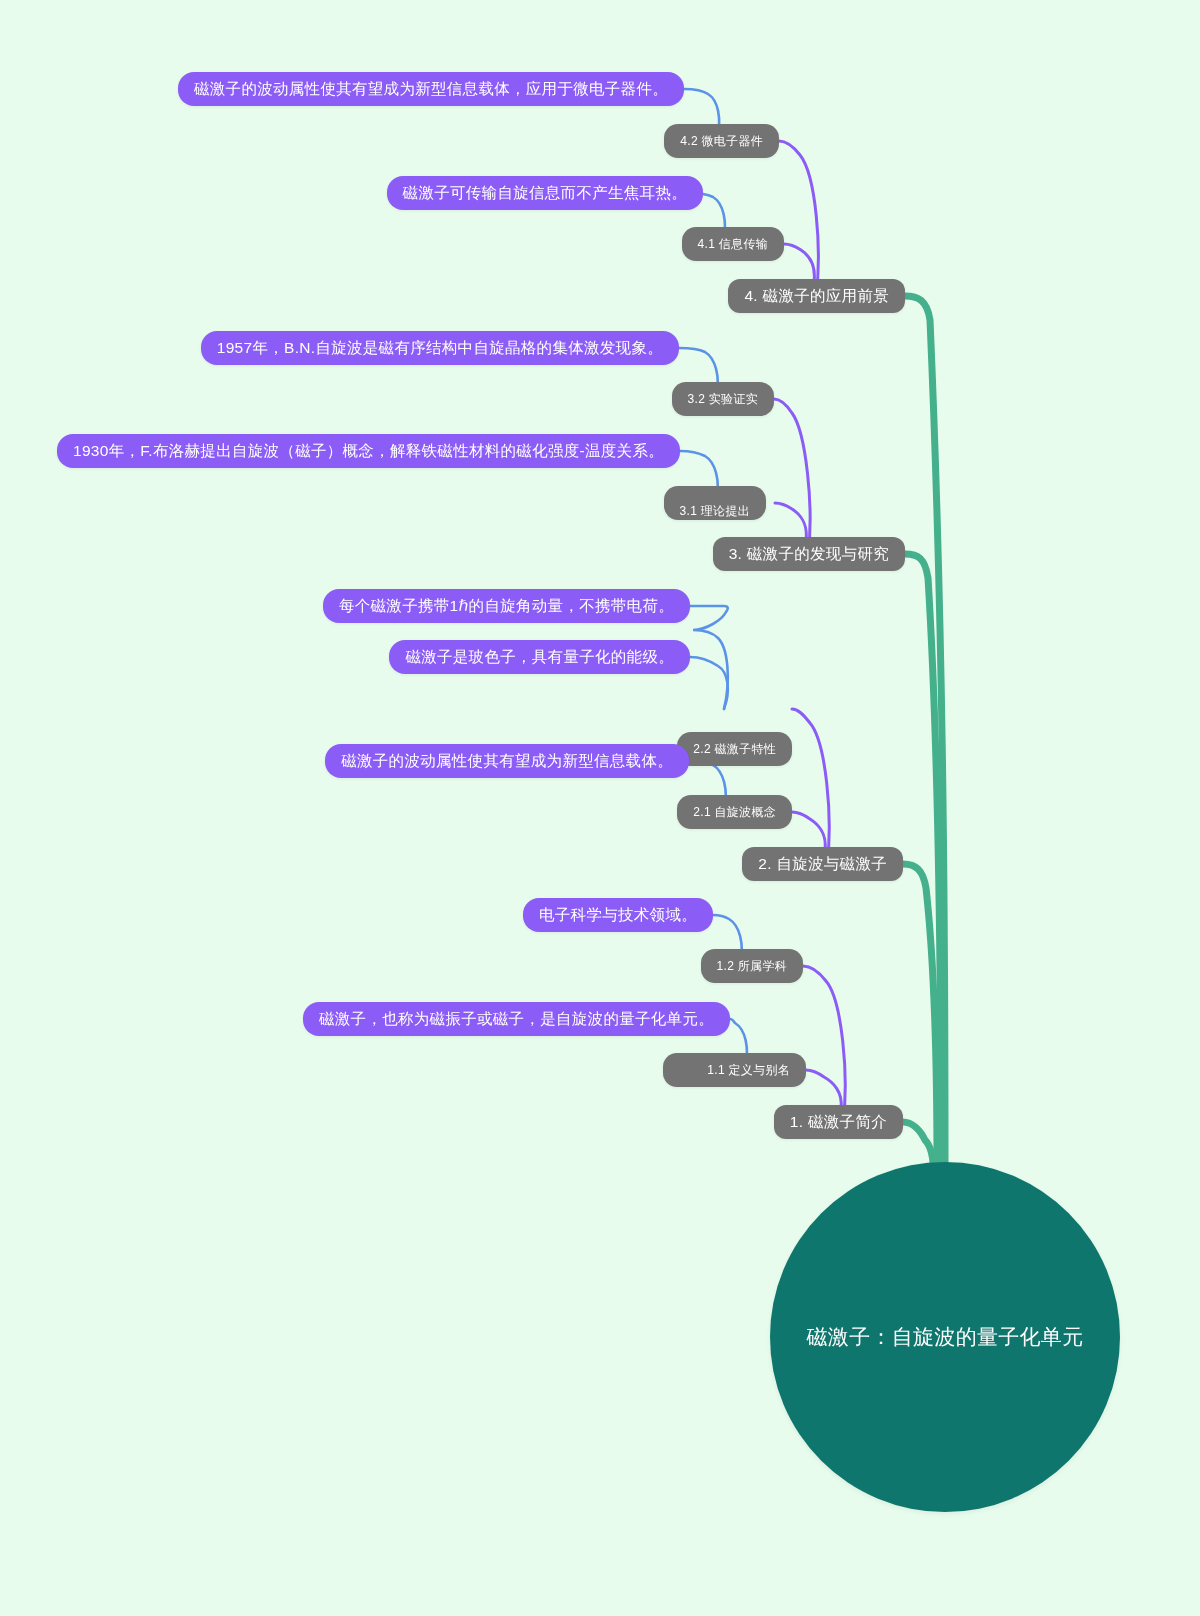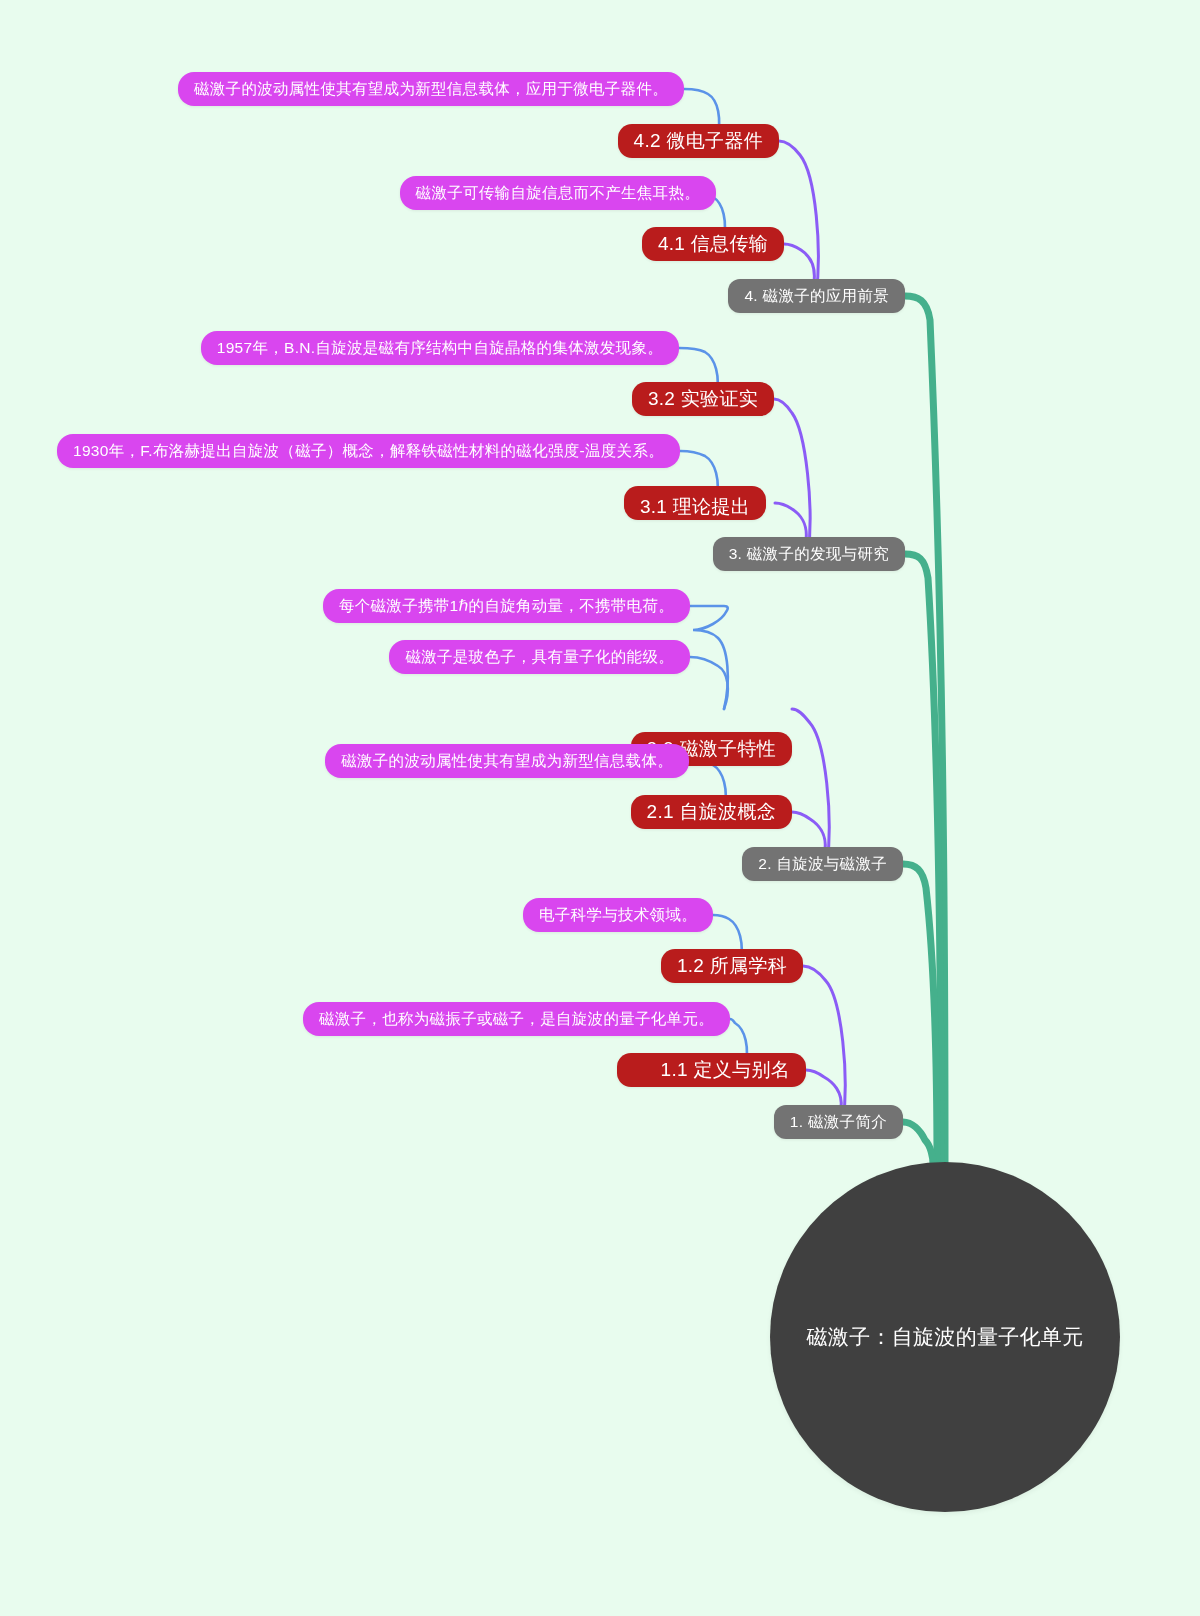--- a/index.html
+++ b/index.html
@@ -32,42 +32,42 @@
     box-sizing: border-box;
     display: flex;
     align-items: center;
     justify-content: center;
     color: #ffffff;
     white-space: nowrap;
     letter-spacing: 0.3px;
   }
   .root-node {
     border-radius: 50%;
-    background: #404040;
+    background: #0f766e;
     font-size: 21px;
     box-shadow: 0 2px 5px rgba(0,0,0,0.06);
   }
   .branch-node {
     background: #737373;
     border-radius: 12px;
     font-size: 15.5px;
     padding: 0 16px;
     height: 34px;
     box-shadow: 0 1px 3px rgba(0,0,0,0.07);
   }
   .sub-node {
-    background: #b91c1c;
+    background: #737373;
     border-radius: 14px;
-    font-size: 19px;
+    font-size: 12px;
     padding: 0 16px;
     height: 34px;
     box-shadow: 0 1px 3px rgba(0,0,0,0.07);
   }
   .leaf-node {
-    background: #d946ef;
+    background: #8b5cf6;
     border-radius: 16px;
     font-size: 15.5px;
     padding: 0 16px;
     height: 34px;
     box-shadow: 0 1px 3px rgba(0,0,0,0.07);
   }
 </style>
 </head>
 <body>
 
@@ -114,21 +114,21 @@
   </div>
   <div class="node sub-node" style="right:421px; top:124px;">
     <span>4.2 微电子器件</span>
   </div>
   <div class="node leaf-node" style="right:516px; top:72px;">
     <span>磁激子的波动属性使其有望成为新型信息载体，应用于微电子器件。</span>
   </div>
   <div class="node sub-node" style="right:416px; top:227px;">
     <span>4.1 信息传输</span>
   </div>
-  <div class="node leaf-node" style="right:484px; top:176px;">
+  <div class="node leaf-node" style="right:497px; top:176px;">
     <span>磁激子可传输自旋信息而不产生焦耳热。</span>
   </div>
 
   <div class="node branch-node" style="right:295px; top:537px;margin-left:28px;">
     <span>3. 磁激子的发现与研究</span>
   </div>
   <div class="node sub-node" style="right:426px; top:382px;">
     <span>3.2 实验证实</span>
   </div>
   <div class="node leaf-node" style="right:521px; top:331px;">

